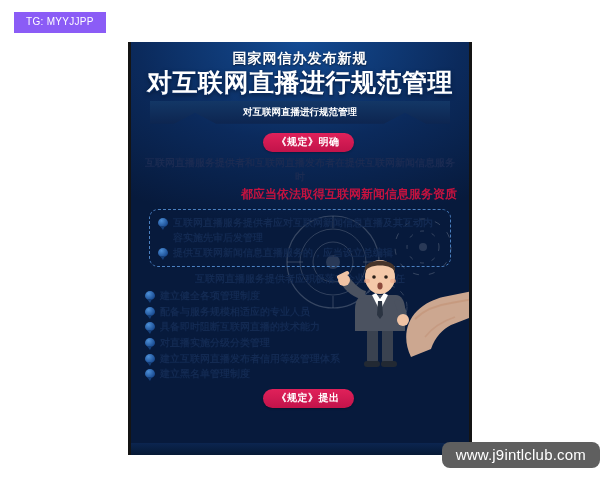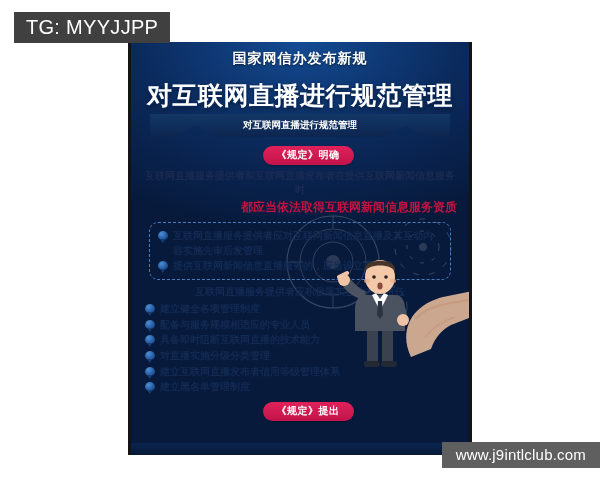--- a/index.html
+++ b/index.html
@@ -13,24 +13,24 @@
     position: relative;
     overflow: hidden;
     font-family: "DejaVu Sans", "Liberation Sans", sans-serif;
   }
 
   
   .tg-tag {
     position: absolute;
     left: 14px;
     top: 12px;
-    background: #404040;
+    background: #8b5cf6;
     color: #ffffff;
     font-family: "Liberation Sans", sans-serif;
-    font-size: 20px;
+    font-size: 10px;
     letter-spacing: 0.3px;
     padding: 5px 12px 6px 12px;
     line-height: 1;
     white-space: nowrap;
     z-index: 40;
   }
 
   
   .site-tag {
     position: absolute;
@@ -38,20 +38,21 @@
     bottom: 12px;
     background: #5f5f5f;
     color: #ffffff;
     font-family: "Liberation Sans", sans-serif;
     font-size: 15px;
     letter-spacing: 0.2px;
     padding: 5px 14px 6px 14px;
     line-height: 1;
     white-space: nowrap;
     z-index: 40;
+    border-radius: 8px;
   }
 
   
   .poster {
     position: absolute;
     left: 128px;
     top: 42px;
     width: 344px;
     height: 413px;
     background: #0a1b3d;
@@ -84,21 +85,21 @@
     padding-top: 6px;
     text-align: center;
     z-index: 5;
   }
   .eyebrow {
     color: #ffffff;
     font-size: 14px;
     font-weight: bold;
     letter-spacing: 1px;
     text-shadow: 0 1px 2px rgba(0,0,0,.55);
-    margin: 2px 0 14px 0;
+    margin: 2px 0 1px 0;
   }
   .headline {
     color: #ffffff;
     font-size: 25px;
     font-weight: bold;
     letter-spacing: 0.5px;
     line-height: 1.12;
     text-shadow:
       0 0 1px #0b2b5e,
       1px 1px 0 #0b2b5e,

